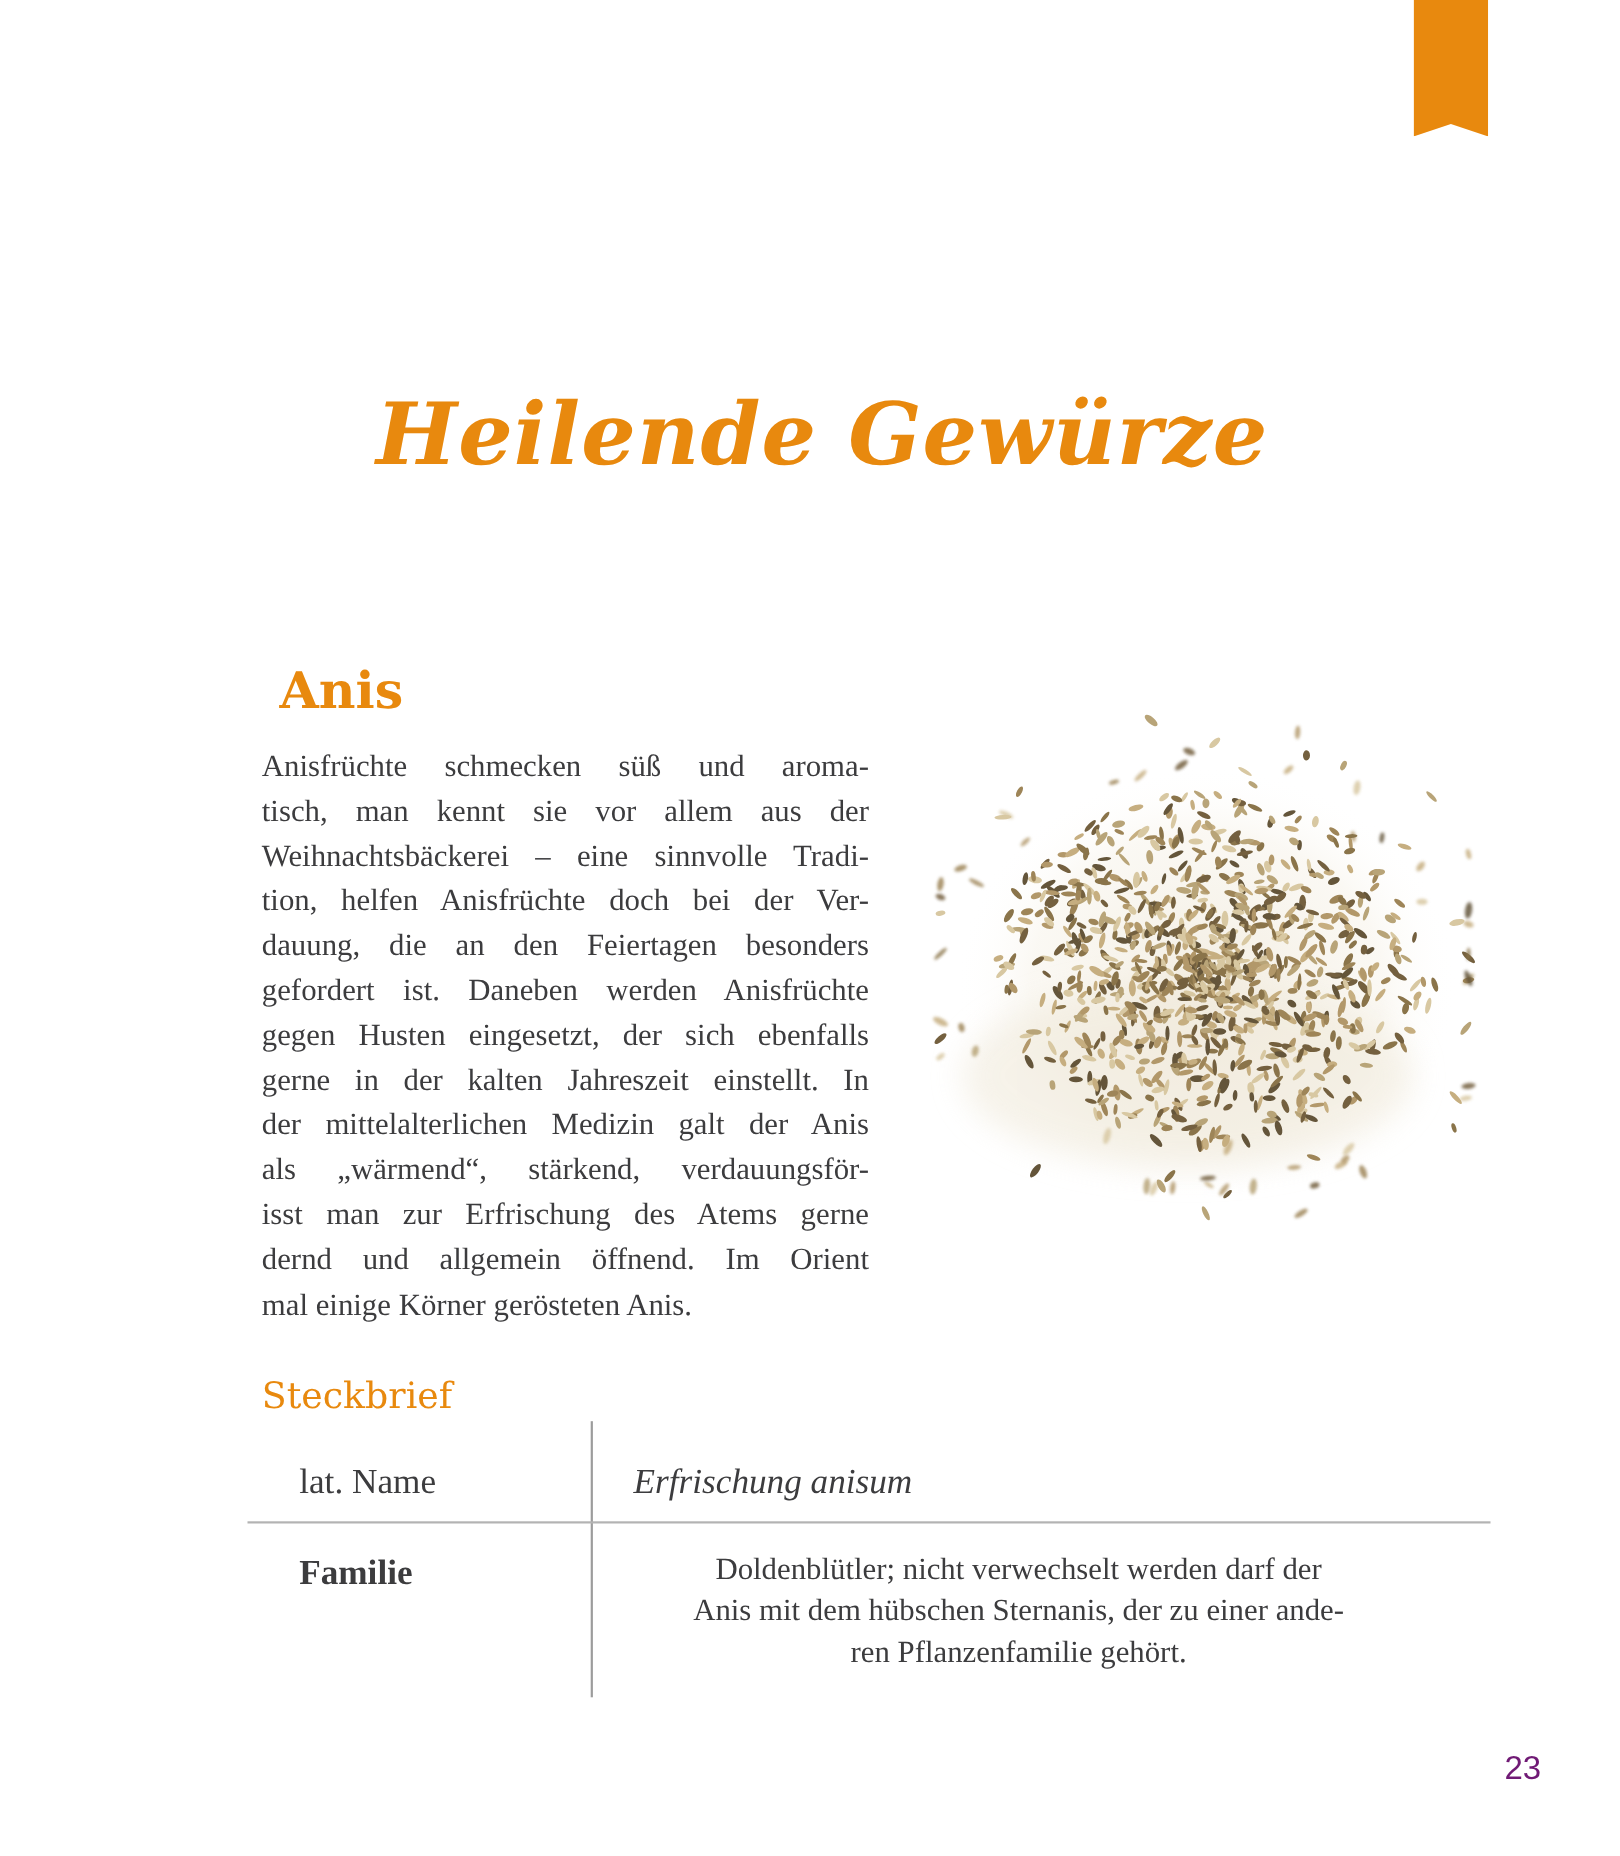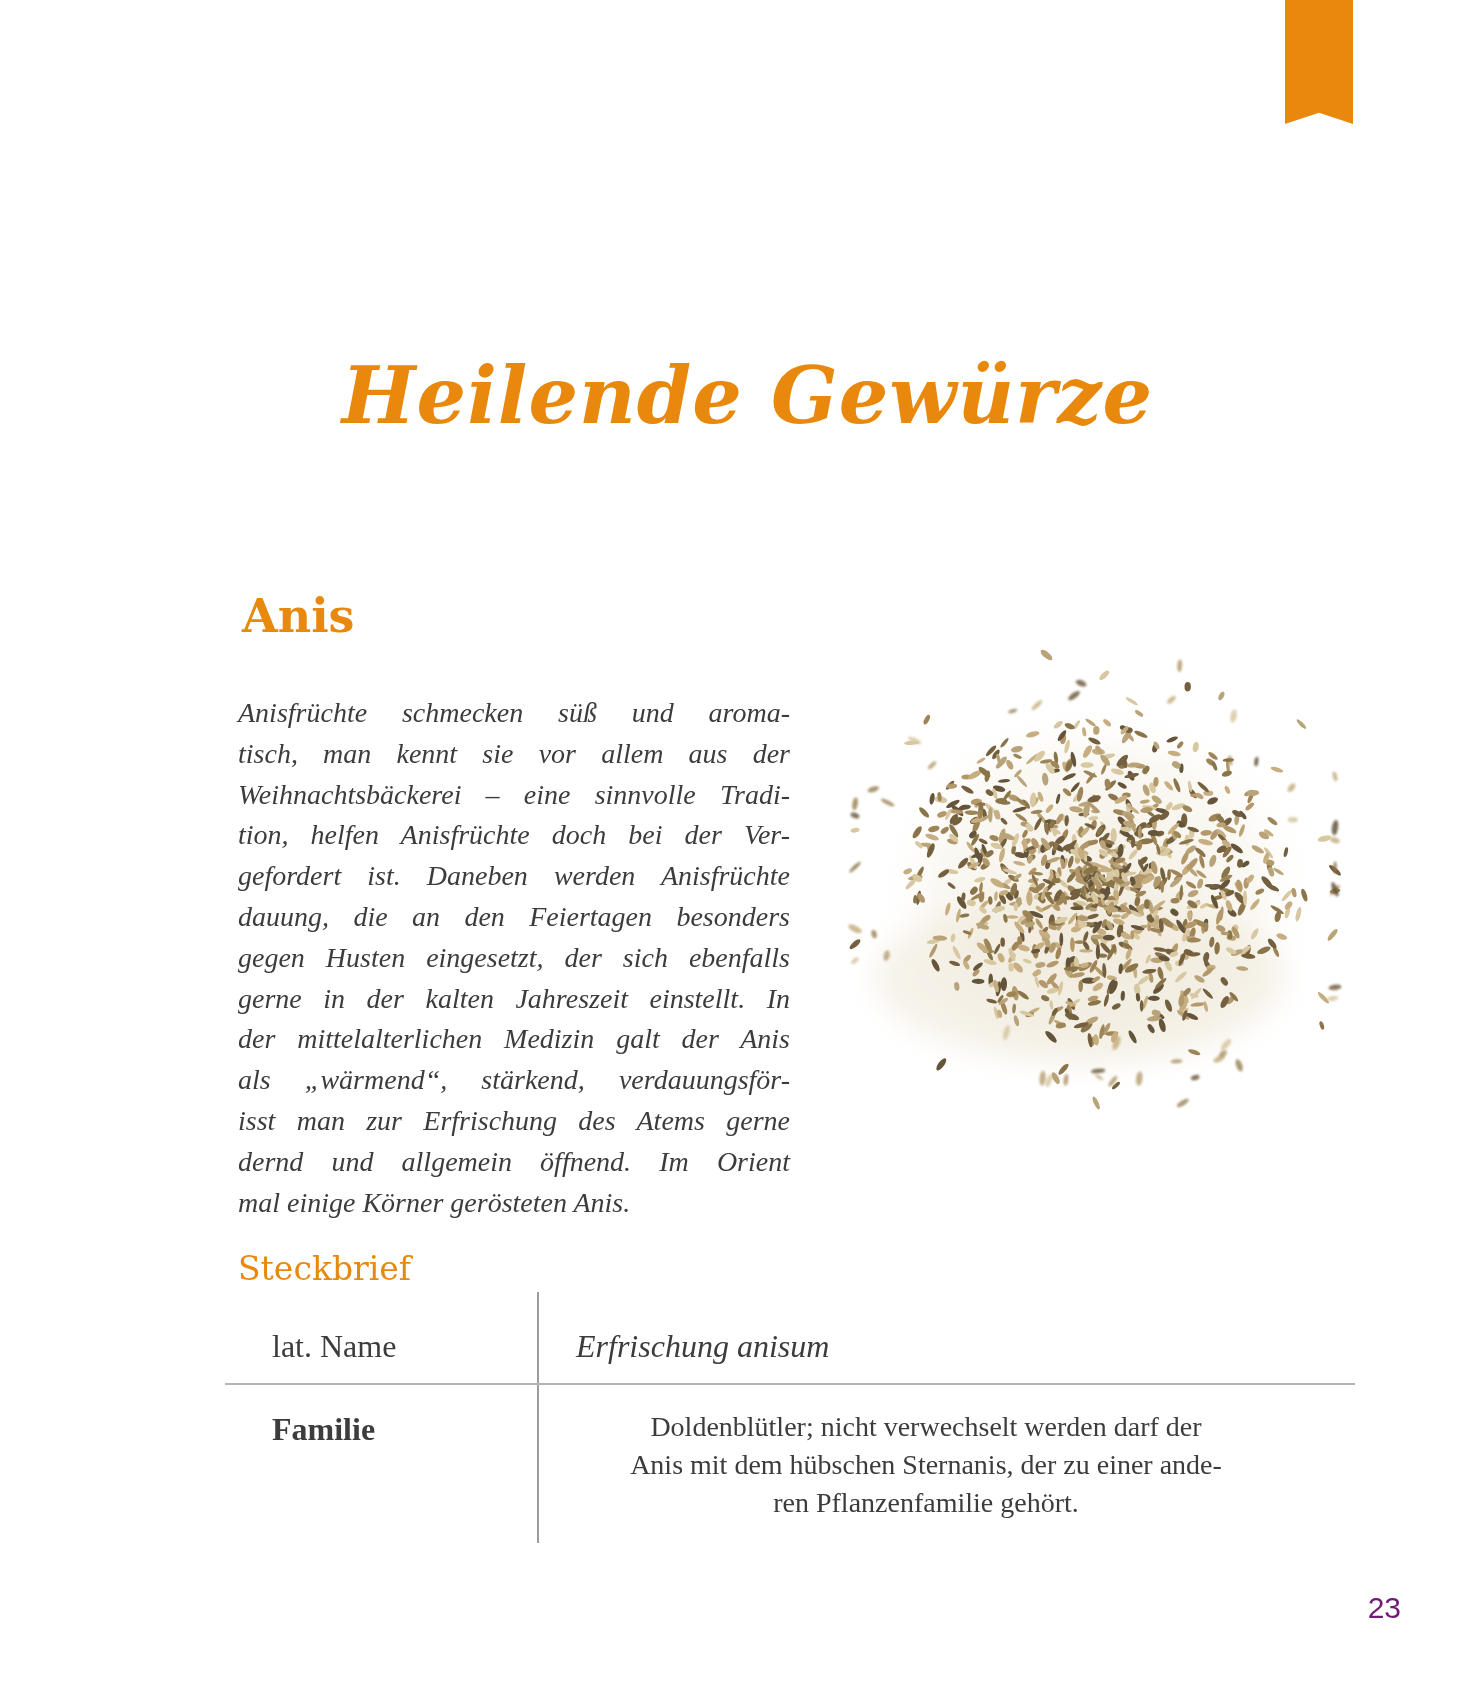--- a/index.html
+++ b/index.html
@@ -39,36 +39,35 @@
     font-weight: 700;
     font-size: 78px;
     line-height: 1.2;
     color: var(--accent, #e8890e);
     letter-spacing: 1px;
   }
   .heading {
     position: absolute;
     left: 238px;
     top: 589px;
-    margin: 4px;
+    margin: 16px;
     font-family: "DejaVu Serif", serif;
     font-weight: 700;
     font-size: 46px;
     line-height: 1;
     color: var(--accent, #e8890e);
     text-align: center;
   }
   .bodytext {
     position: absolute;
     left: 238px;
-    top: 693px;
+    top: 677px;
     width: 552px;
     font-size: 28px;
     line-height: 40.8px;
-    font-style: italic;
   }
   .pline {
     text-align: justify;
     text-align-last: justify;
   }
   .pline.last {
     text-align-last: left;
   }
   .photo {
     position: absolute;
@@ -139,22 +138,22 @@
 
   <h1 class="title">Heilende Gewürze</h1>
 
   <h2 class="heading">Anis</h2>
 
   <div class="bodytext">
       <div class="pline">Anisfrüchte schmecken süß und aroma-</div>
       <div class="pline">tisch, man kennt sie vor allem aus der</div>
       <div class="pline">Weihnachtsbäckerei – eine sinnvolle Tradi-</div>
       <div class="pline">tion, helfen Anisfrüchte doch bei der Ver-</div>
+      <div class="pline">dauung, die an den Feiertagen besonders</div>
       <div class="pline">gefordert ist. Daneben werden Anisfrüchte</div>
-      <div class="pline">dauung, die an den Feiertagen besonders</div>
       <div class="pline">gegen Husten eingesetzt, der sich ebenfalls</div>
       <div class="pline">gerne in der kalten Jahreszeit einstellt. In</div>
       <div class="pline">der mittelalterlichen Medizin galt der Anis</div>
       <div class="pline">als „wärmend“, stärkend, verdauungsför-</div>
       <div class="pline">isst man zur Erfrischung des Atems gerne</div>
       <div class="pline">dernd und allgemein öffnend. Im Orient</div>
       <div class="pline last">mal einige Körner gerösteten Anis.</div>
     </div>
 
   <div class="photo">

